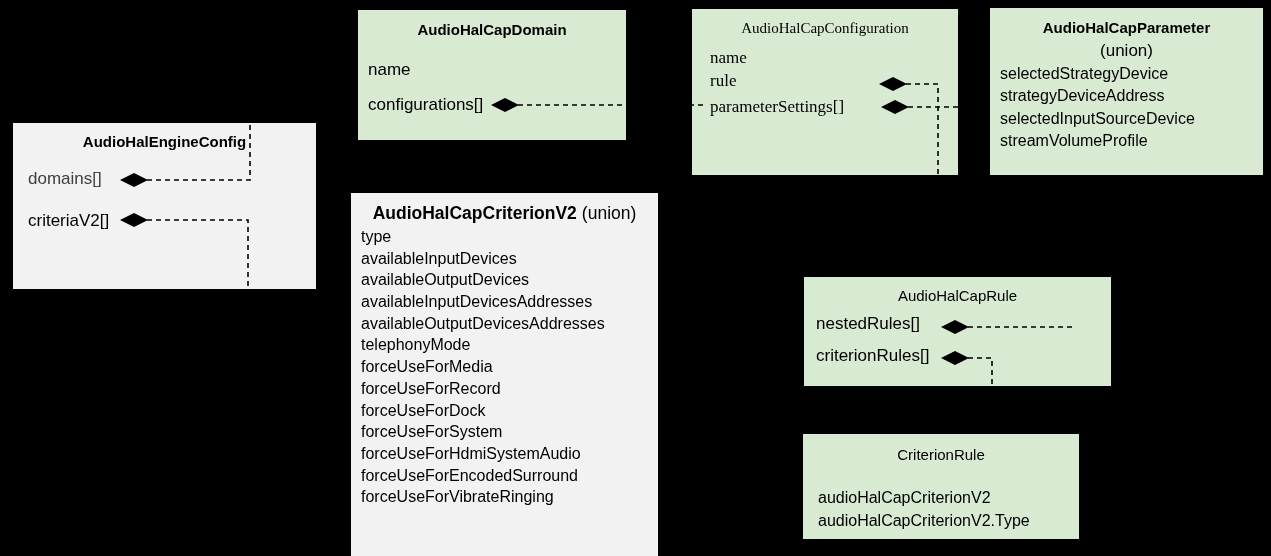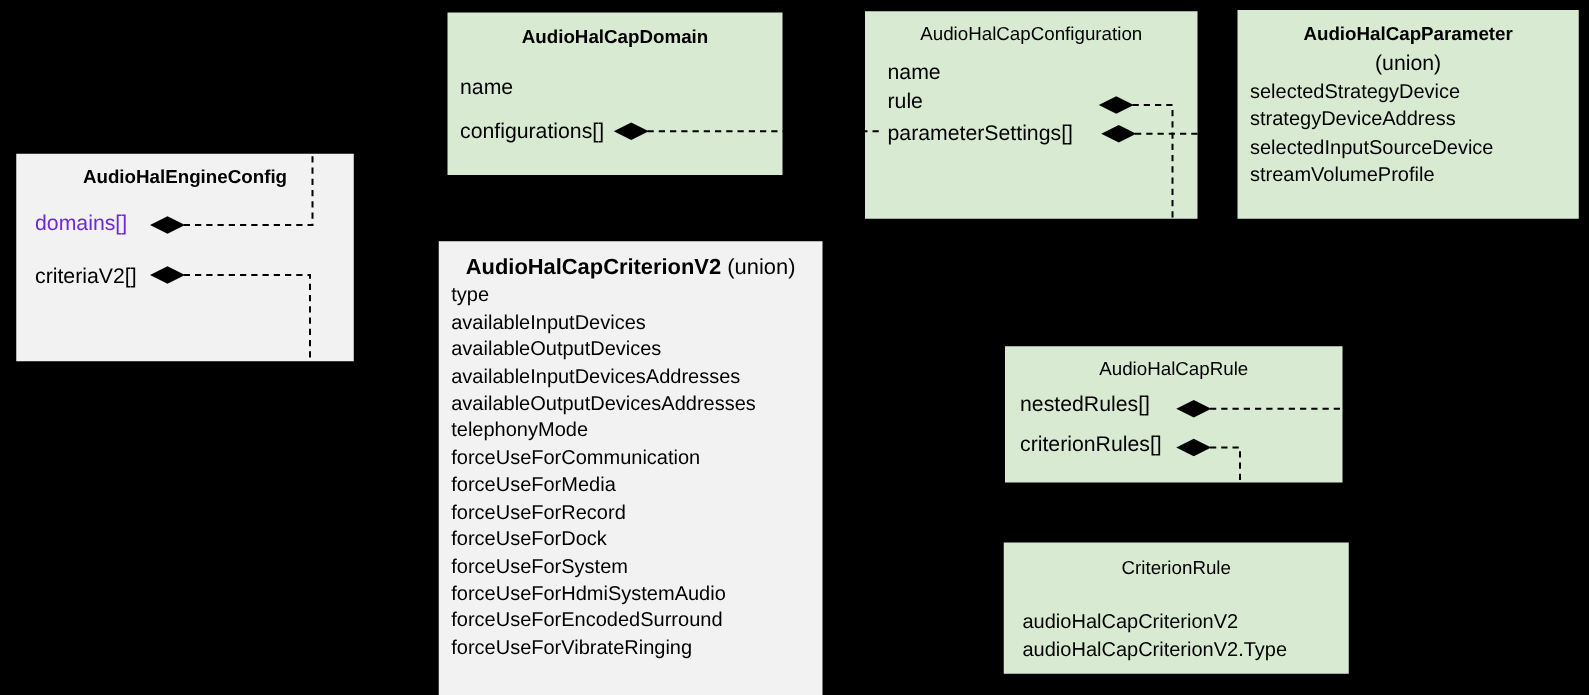--- a/index.html
+++ b/index.html
@@ -7,48 +7,48 @@
     position:relative;width:1271px;height:556px;background:#000000;
     font-family:"Liberation Sans","DejaVu Sans",sans-serif;color:#000;overflow:hidden;
   }
   .box{position:absolute;}
   .bg-green{background:#d9ead3;}
   .bg-gray{background:#f2f2f2;}
   .title{position:absolute;left:0;right:0;text-align:center;font-size:15px;line-height:20px;font-weight:bold;white-space:nowrap;}
   .title.regular{font-weight:normal;}
   .subtitle{position:absolute;left:0;right:0;text-align:center;font-size:17px;line-height:20px;font-weight:normal;}
   .field{position:absolute;font-size:17px;line-height:20px;white-space:nowrap;}
-  .green-text{color:#6d28d9;}
+  .green-text{color:#404040;}
   .rows{position:absolute;font-size:16px;white-space:nowrap;}
   .rows .row{line-height:21.7px;height:21.7px;}
   .rows.lh223 .row{line-height:22.3px;height:22.3px;}
   .rows.lh23 .row{line-height:23px;height:23px;}
   .titleline{position:absolute;left:0;right:0;text-align:center;font-size:17.5px;line-height:20px;white-space:nowrap;}
   .titleline .b{font-weight:bold;}
   .titleline .n{font-weight:normal;margin-left:5px;}
   svg.overlay{position:absolute;left:0;top:0;pointer-events:none;}
 </style>
 </head>
 <body>
 
 <div id="canvas">
 
-  <div class="box bg-gray" style="left:13px;top:123px;width:270px;height:166px;">
+  <div class="box bg-gray" style="left:13px;top:123px;width:270px;height:166px;padding-left:33px;">
     <div class="title" style="top:9px;">AudioHalEngineConfig</div>
     <div class="field green-text" style="left:15px;top:46px;">domains[]</div>
     <div class="field" style="left:15px;top:88px;">criteriaV2[]</div>
   </div>
 
   <div class="box bg-green" style="left:358px;top:10px;width:268px;height:130px;">
     <div class="title" style="top:10px;">AudioHalCapDomain</div>
     <div class="field" style="left:10px;top:50px;">name</div>
     <div class="field" style="left:10px;top:85px;">configurations[]</div>
   </div>
 
-  <div class="box bg-green" style="left:692px;top:9px;width:266px;height:166px;">
+  <div class="box bg-green" style="left:692px;top:9px;width:266px;height:166px;font-family:Liberation Serif, serif;">
     <div class="title regular" style="top:9px;">AudioHalCapConfiguration</div>
     <div class="field" style="left:18px;top:39px;">name</div>
     <div class="field" style="left:18px;top:62px;">rule</div>
     <div class="field" style="left:18px;top:88px;">parameterSettings[]</div>
   </div>
 
   <div class="box bg-green" style="left:990px;top:8px;width:273px;height:167px;">
     <div class="title" style="top:10px;">AudioHalCapParameter</div>
     <div class="subtitle" style="top:33px;">(union)</div>
     <div class="rows lh223" style="left:10px;top:55px;">
@@ -63,32 +63,31 @@
     <div class="titleline" style="top:10px;">
       <span class="b">AudioHalCapCriterionV2</span><span class="n">(union)</span>
     </div>
     <div class="rows" style="left:10px;top:33px;">
       <div class="row">type</div>
       <div class="row">availableInputDevices</div>
       <div class="row">availableOutputDevices</div>
       <div class="row">availableInputDevicesAddresses</div>
       <div class="row">availableOutputDevicesAddresses</div>
       <div class="row">telephonyMode</div>
-      <div class="row">forceUseForCommunication</div>
       <div class="row">forceUseForMedia</div>
       <div class="row">forceUseForRecord</div>
       <div class="row">forceUseForDock</div>
       <div class="row">forceUseForSystem</div>
       <div class="row">forceUseForHdmiSystemAudio</div>
       <div class="row">forceUseForEncodedSurround</div>
       <div class="row">forceUseForVibrateRinging</div>
     </div>
   </div>
 
-  <div class="box bg-green" style="left:804px;top:277px;width:270px;height:109px;">
+  <div class="box bg-green" style="left:804px;top:277px;width:270px;height:109px;padding-left:37px;">
     <div class="title regular" style="top:9px;">AudioHalCapRule</div>
     <div class="field" style="left:12px;top:37px;">nestedRules[]</div>
     <div class="field" style="left:12px;top:69px;">criterionRules[]</div>
   </div>
 
   <div class="box bg-green" style="left:803px;top:434px;width:276px;height:105px;">
     <div class="title regular" style="top:11px;">CriterionRule</div>
     <div class="rows lh23" style="left:15px;top:52px;">
       <div class="row">audioHalCapCriterionV2</div>
       <div class="row">audioHalCapCriterionV2.Type</div>

